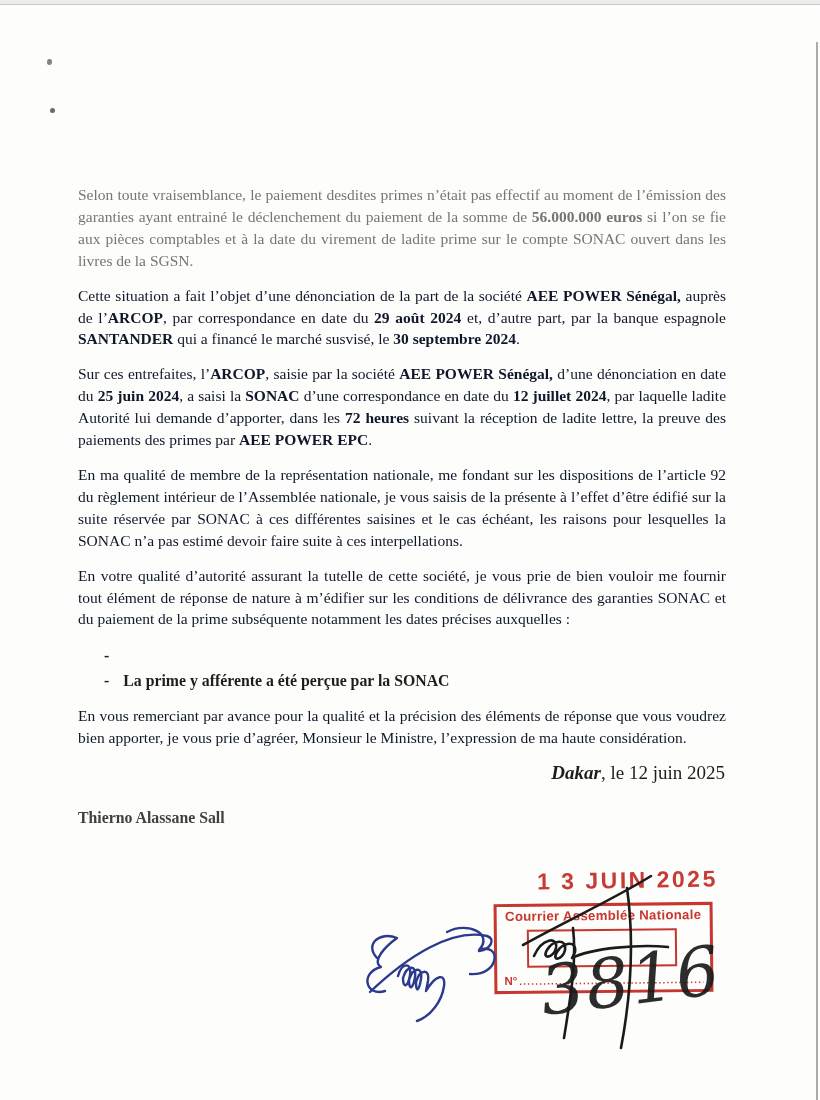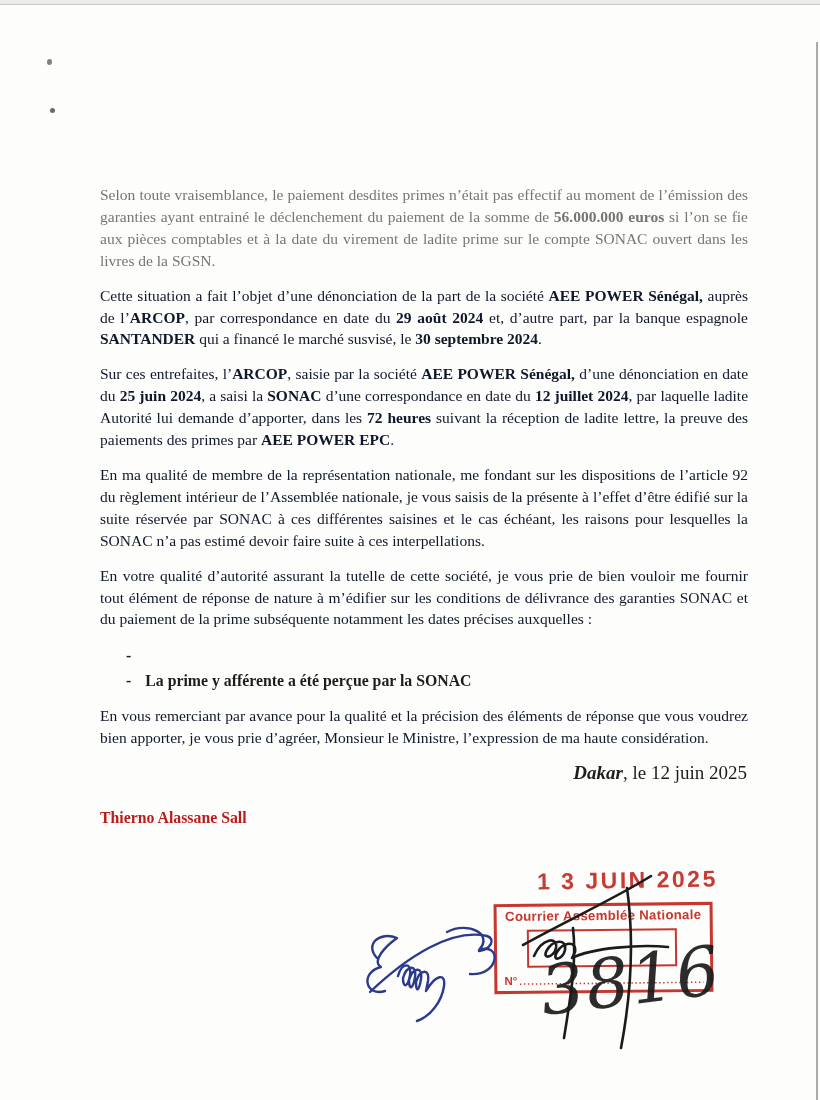--- a/index.html
+++ b/index.html
@@ -20,21 +20,21 @@
   }
   .scan-right-edge{
     position:absolute;right:2px;top:42px;bottom:0;width:2px;
     background:#8f8f8f;opacity:.75;
   }
   .speck{position:absolute;background:#5a5a5a;border-radius:50%;}
   .speck.s1{left:47px;top:59px;width:5px;height:6px;opacity:.75;border-radius:50% 40% 55% 45%;}
   .speck.s2{left:50px;top:108px;width:5px;height:5px;opacity:.9;}
 
   .content{
-    position:absolute;left:100px;top:184px;width:648px;
+    position:absolute;left:78px;top:184px;width:648px;
     color:var(--ink);
   }
   p.body{
     margin:0 0 13px 0;
     font-size:15.5px;line-height:21.9px;
     text-align:justify;
     color:#0f172a;
   }
   p.body.faded{color:#757575;}
   .b{font-weight:bold;}
@@ -42,21 +42,21 @@
 
   .bullets{margin:2px 0 12px 26px;}
   .bullet-row{display:flex;gap:14px;font-weight:bold;font-size:15.8px;line-height:25px;color:#1d1d1d;}
   .bullet-dash{flex:0 0 auto;}
 
   .dateline{
     text-align:right;font-size:19px;line-height:22px;color:#1d1d1d;
     margin-top:0px;padding-right:1px;
   }
   .signatory{
-    margin-top:25px;font-weight:bold;font-size:15.8px;color:#b91c1c;
+    margin-top:25px;font-weight:bold;font-size:15.8px;color:#404040;
   }
 
   
   .stamp-date{
     position:absolute;left:537px;top:867px;
     font-family:"Liberation Sans", sans-serif;
     font-weight:bold;font-size:23px;letter-spacing:2.5px;
     color:var(--stamp-red);opacity:.9;
     transform:rotate(-1deg);white-space:nowrap;
   }

